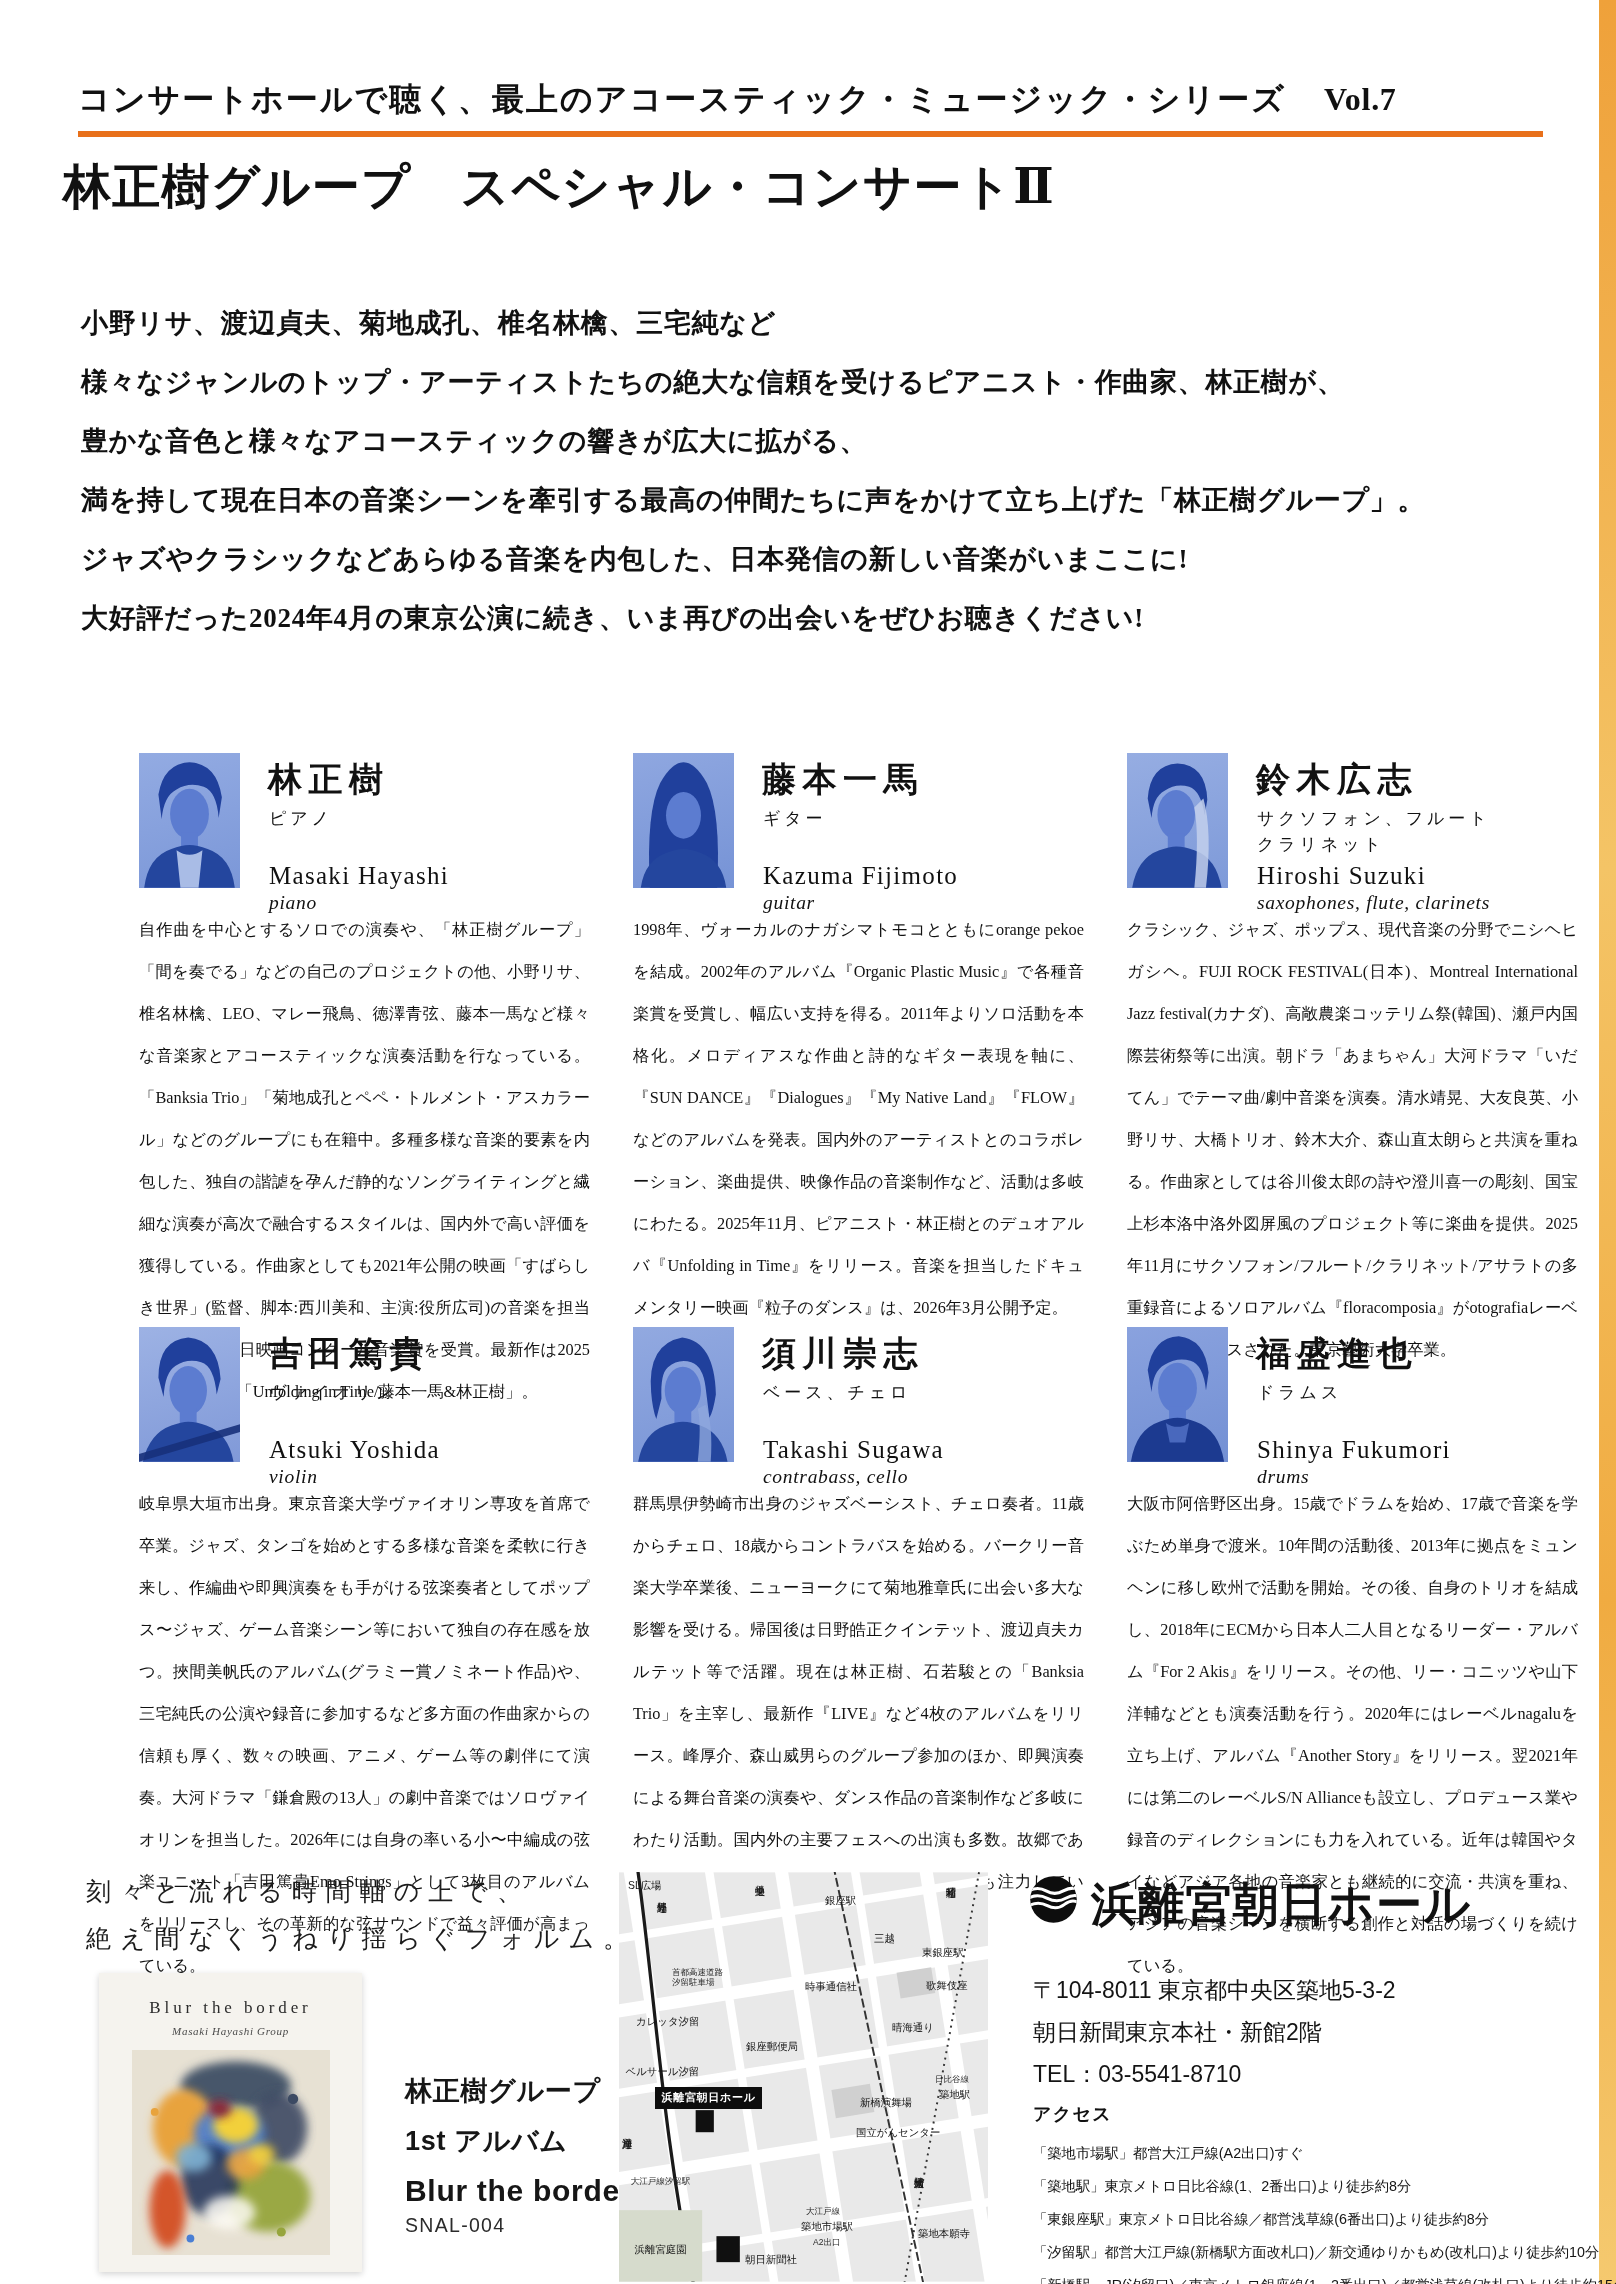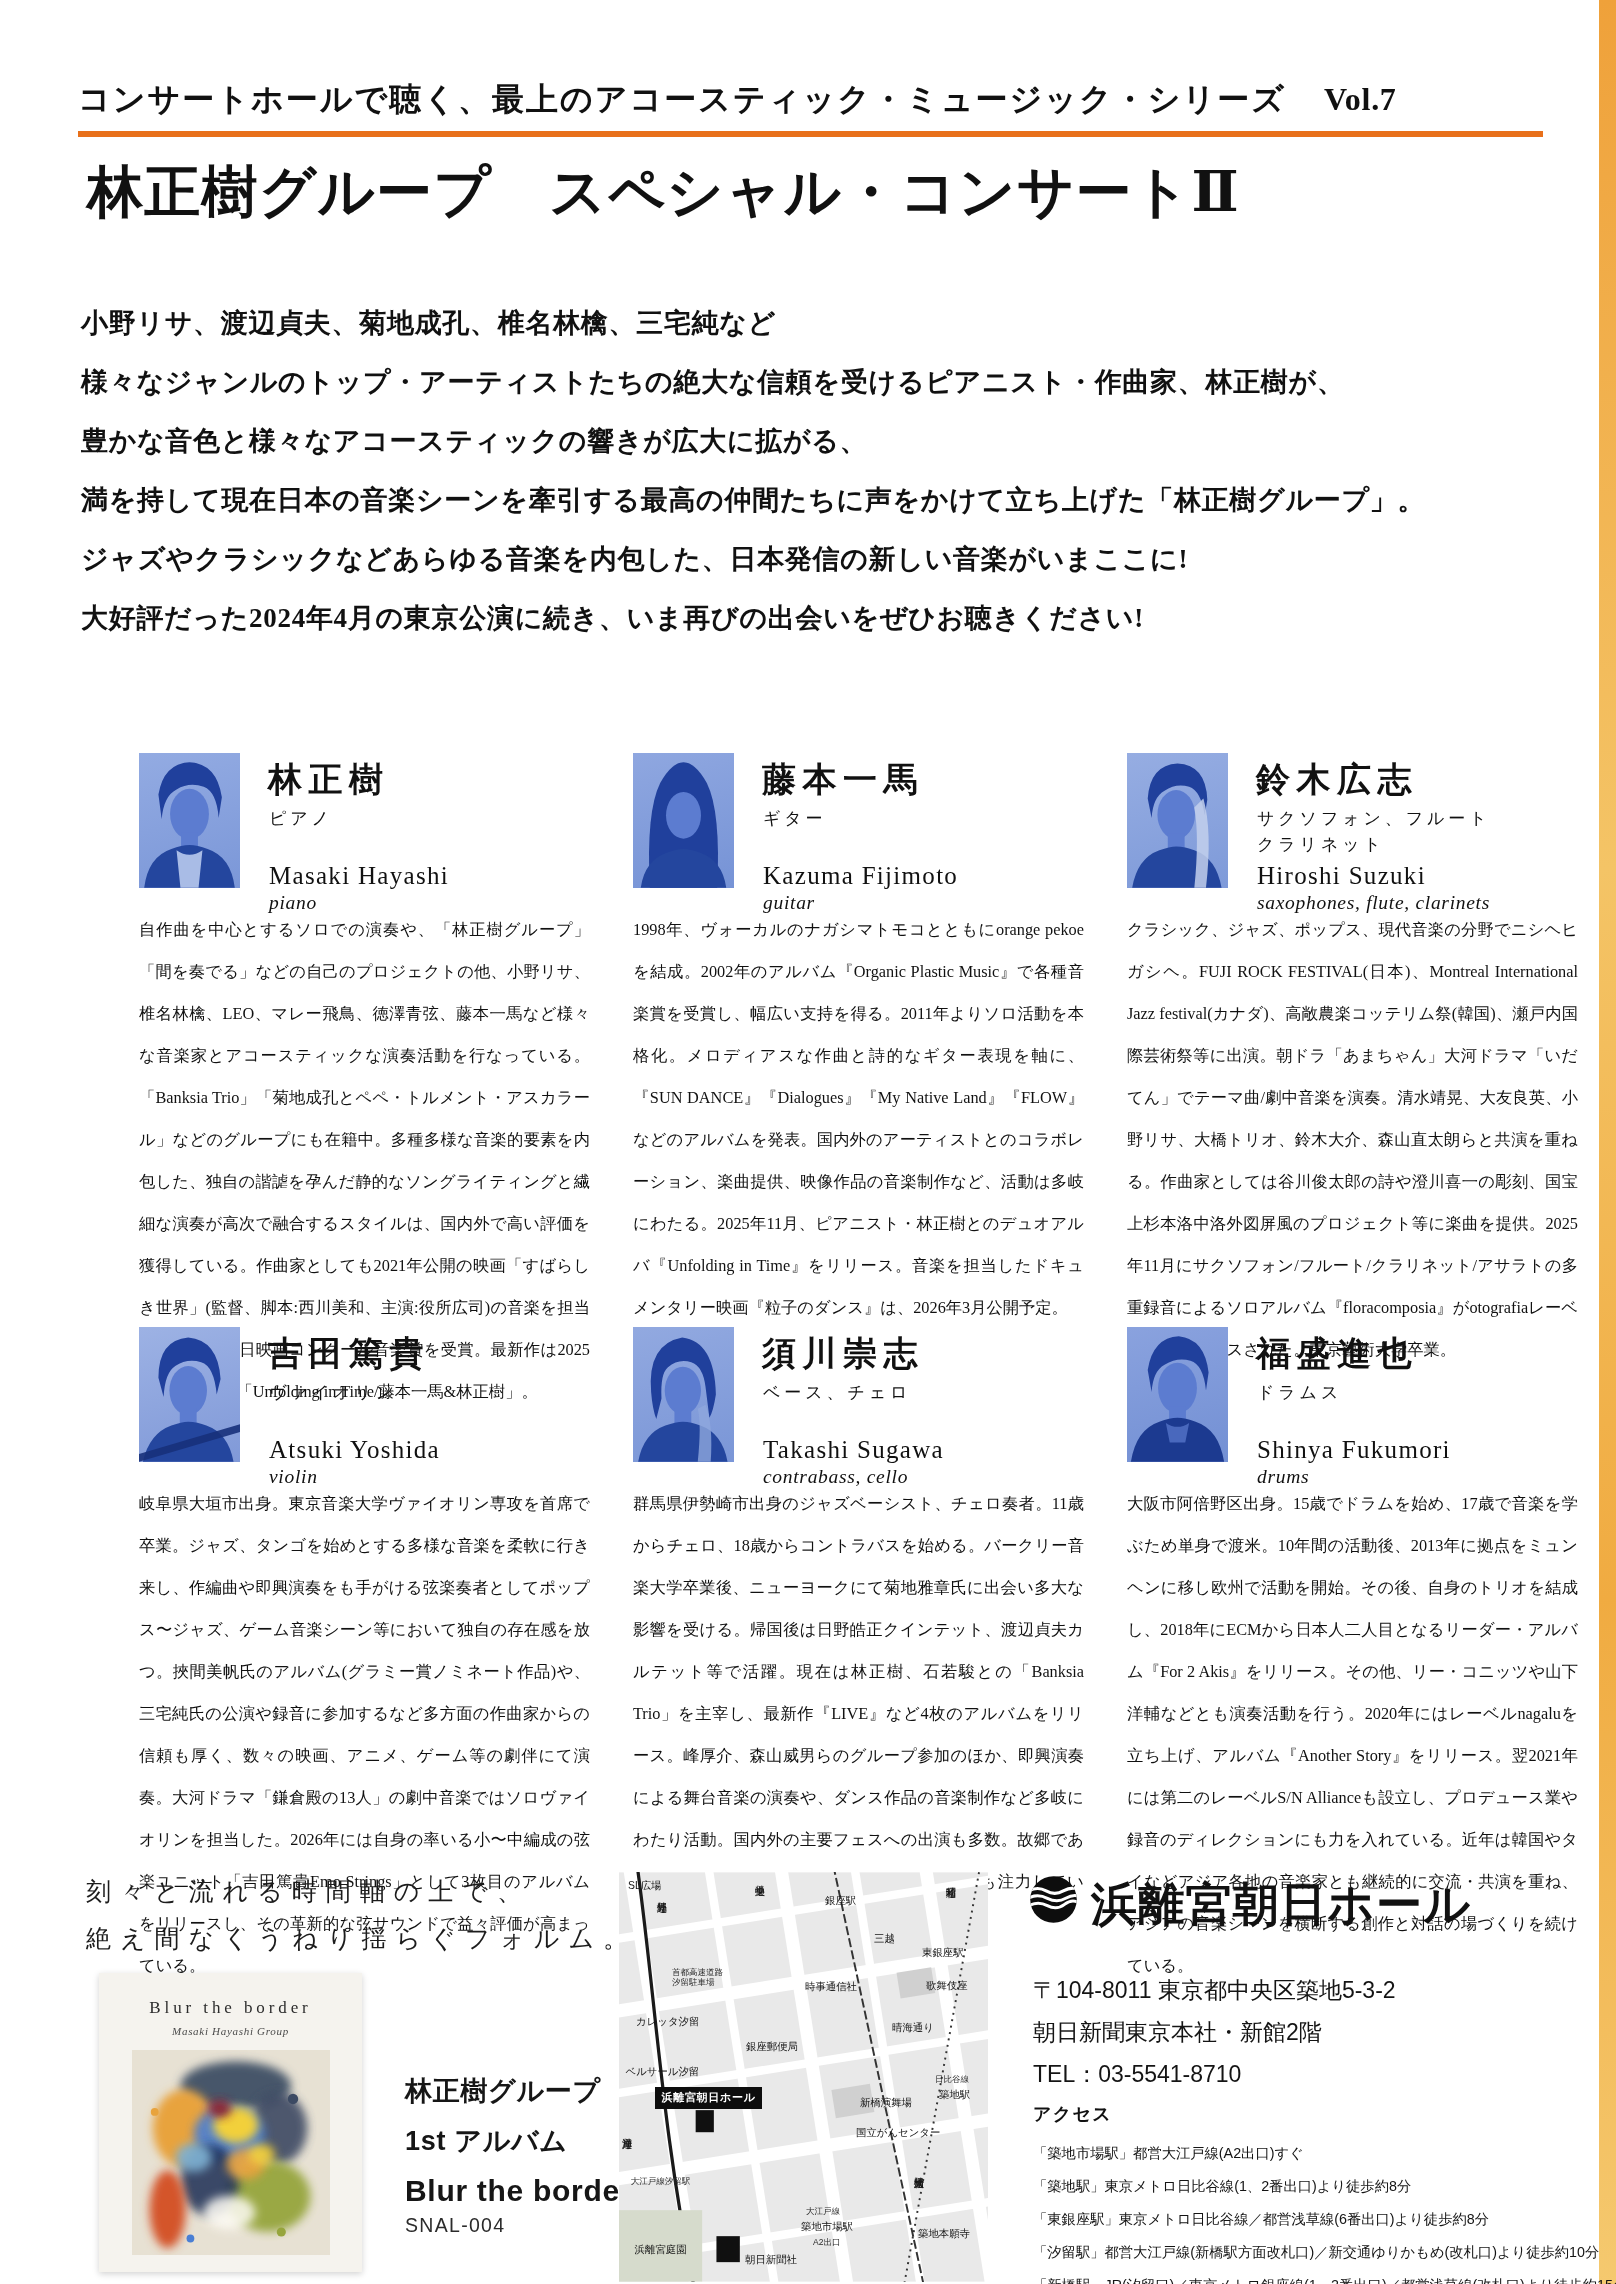--- a/index.html
+++ b/index.html
@@ -8,21 +8,21 @@
   .abs{position:absolute;}
 
   
   .sidebar{position:absolute;right:0;top:0;width:17.6px;height:2284px;
            background:linear-gradient(180deg,#efa13a 0%,#f4c466 38%,#f0ab41 70%,#f5c96f 100%);}
 
   
   .series{left:78px;top:78px;font-size:32px;font-weight:bold;letter-spacing:2px;}
   .series .vol{margin-left:38px;letter-spacing:0.7px;}
   .rule{left:78px;top:131px;width:1465px;height:5.9px;}
-  .title{left:87px;top:155px;font-size:56px;font-weight:bold;letter-spacing:1.3px;white-space:nowrap;}
+  .title{left:63px;top:155px;font-size:48px;font-weight:bold;letter-spacing:1.3px;white-space:nowrap;}
 
   
   .intro{left:81px;top:294px;}
   .intro-line{font-size:27px;line-height:59px;font-weight:600;letter-spacing:0.7px;white-space:nowrap;}
 
   
   .card{position:absolute;width:451px;height:559px;margin-left:44px;}
   .photo{position:absolute;left:0;top:0;width:101px;height:135px;overflow:hidden;}
   .a-name{position:absolute;left:129px;top:3.9px;font-size:34px;font-weight:bold;letter-spacing:6.5px;white-space:nowrap;}
   .a-inst-ja{position:absolute;left:130px;top:53px;font-size:17px;letter-spacing:3.9px;line-height:26px;white-space:pre-line;}

